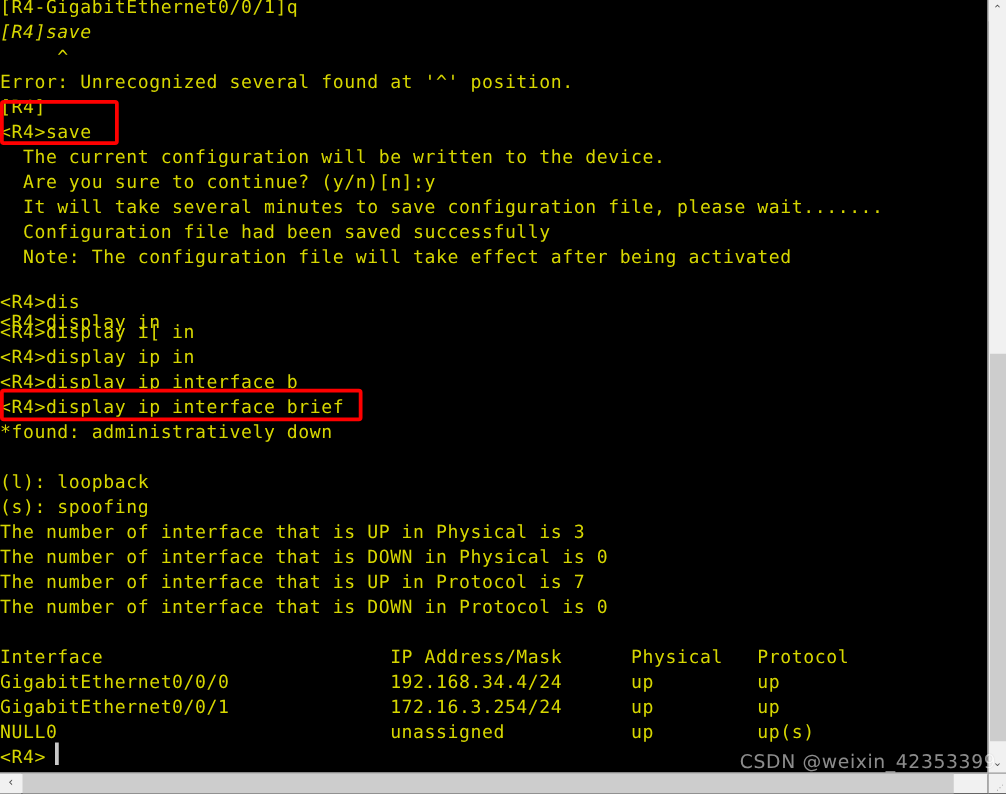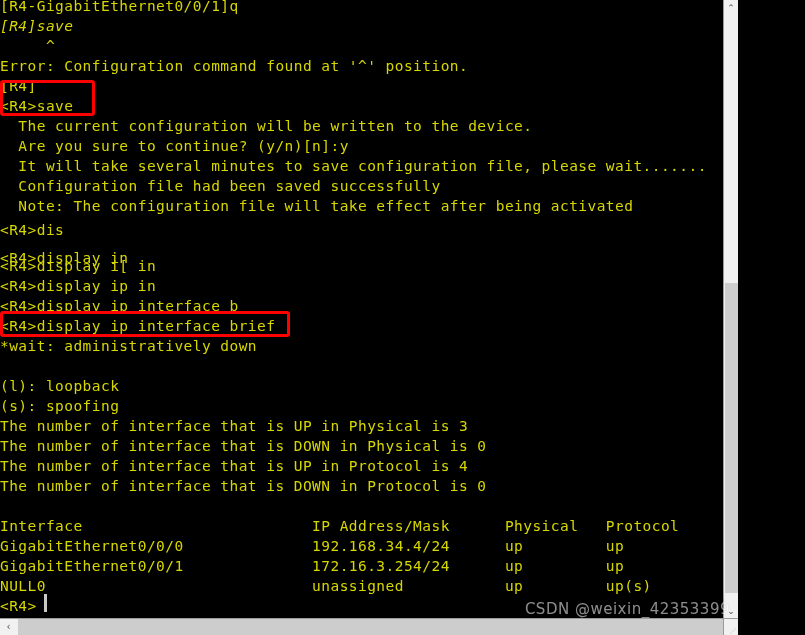--- a/index.html
+++ b/index.html
@@ -2,26 +2,25 @@
 <html><head>
 <meta charset="utf-8">
 <style>
   html, body {
     margin: 0;
     padding: 0;
     background: #000000;
   }
   #app {
     position: relative;
-    width: 698px;
+    width: 805px;
     height: 635px;
     background: #000000;
     overflow: hidden;
     font-family: "DejaVu Sans Mono", "Liberation Mono", monospace;
-    padding-left: 40px;
   }
   #terminal {
     position: absolute;
     left: 0;
     top: 0;
     width: 790px;
     height: 612px;
     background: #000000;
     overflow: hidden;
   }
@@ -149,40 +148,40 @@
 </style>
 </head>
 <body>
 
 <div id="app">
 
   <div id="terminal">
     <div class="line" style="top:-4px;">[R4-GigabitEthernet0/0/1]q</div>
     <div class="line" style="top:16px;font-style:italic;">[R4]save</div>
     <div class="line" style="top:36px;">     ^</div>
-    <div class="line" style="top:56px;">Error: Configuration command found at '^' position.</div>
+    <div class="line" style="top:56px;">Error: Unrecognized several found at '^' position.</div>
     <div class="line" style="top:76px;">[R4]</div>
     <div class="line" style="top:96px;">&lt;R4&gt;save</div>
     <div class="line" style="top:116px;">  The current configuration will be written to the device.</div>
     <div class="line" style="top:136px;">  Are you sure to continue? (y/n)[n]:y</div>
     <div class="line" style="top:156px;">  It will take several minutes to save configuration file, please wait.......</div>
     <div class="line" style="top:196px;">  Note: The configuration file will take effect after being activated</div>
     <div class="line" style="top:176px;">  Configuration file had been saved successfully</div>
-    <div class="line" style="top:220px;">&lt;R4&gt;dis</div>
+    <div class="line" style="top:232px;">&lt;R4&gt;dis</div>
     <div class="line" style="top:248px;">&lt;R4&gt;display in</div>
     <div class="line" style="top:256px;">&lt;R4&gt;display i[ in</div>
     <div class="line" style="top:276px;">&lt;R4&gt;display ip in</div>
     <div class="line" style="top:296px;">&lt;R4&gt;display ip interface b</div>
     <div class="line" style="top:316px;">&lt;R4&gt;display ip interface brief</div>
-    <div class="line" style="top:336px;">*wait: administratively down</div>
+    <div class="line" style="top:336px;">*found: administratively down</div>
     <div class="line" style="top:376px;">(l): loopback</div>
     <div class="line" style="top:396px;">(s): spoofing</div>
     <div class="line" style="top:416px;">The number of interface that is UP in Physical is 3</div>
     <div class="line" style="top:436px;">The number of interface that is DOWN in Physical is 0</div>
-    <div class="line" style="top:456px;">The number of interface that is UP in Protocol is 4</div>
+    <div class="line" style="top:456px;">The number of interface that is UP in Protocol is 7</div>
     <div class="line" style="top:476px;">The number of interface that is DOWN in Protocol is 0</div>
     <div class="line" style="top:496px;"></div>
     <div class="line" style="top:516px;">Interface                         IP Address/Mask      Physical   Protocol</div>
     <div class="line" style="top:536px;">GigabitEthernet0/0/0              192.168.34.4/24      up         up</div>
     <div class="line" style="top:556px;">GigabitEthernet0/0/1              172.16.3.254/24      up         up</div>
     <div class="line" style="top:576px;">NULL0                             unassigned           up         up(s)</div>
     <div class="line" style="top:596px;">&lt;R4&gt;</div>
 
     <div class="cursor-block" style="left:44px; top:594px; height:18px;"></div>
 

